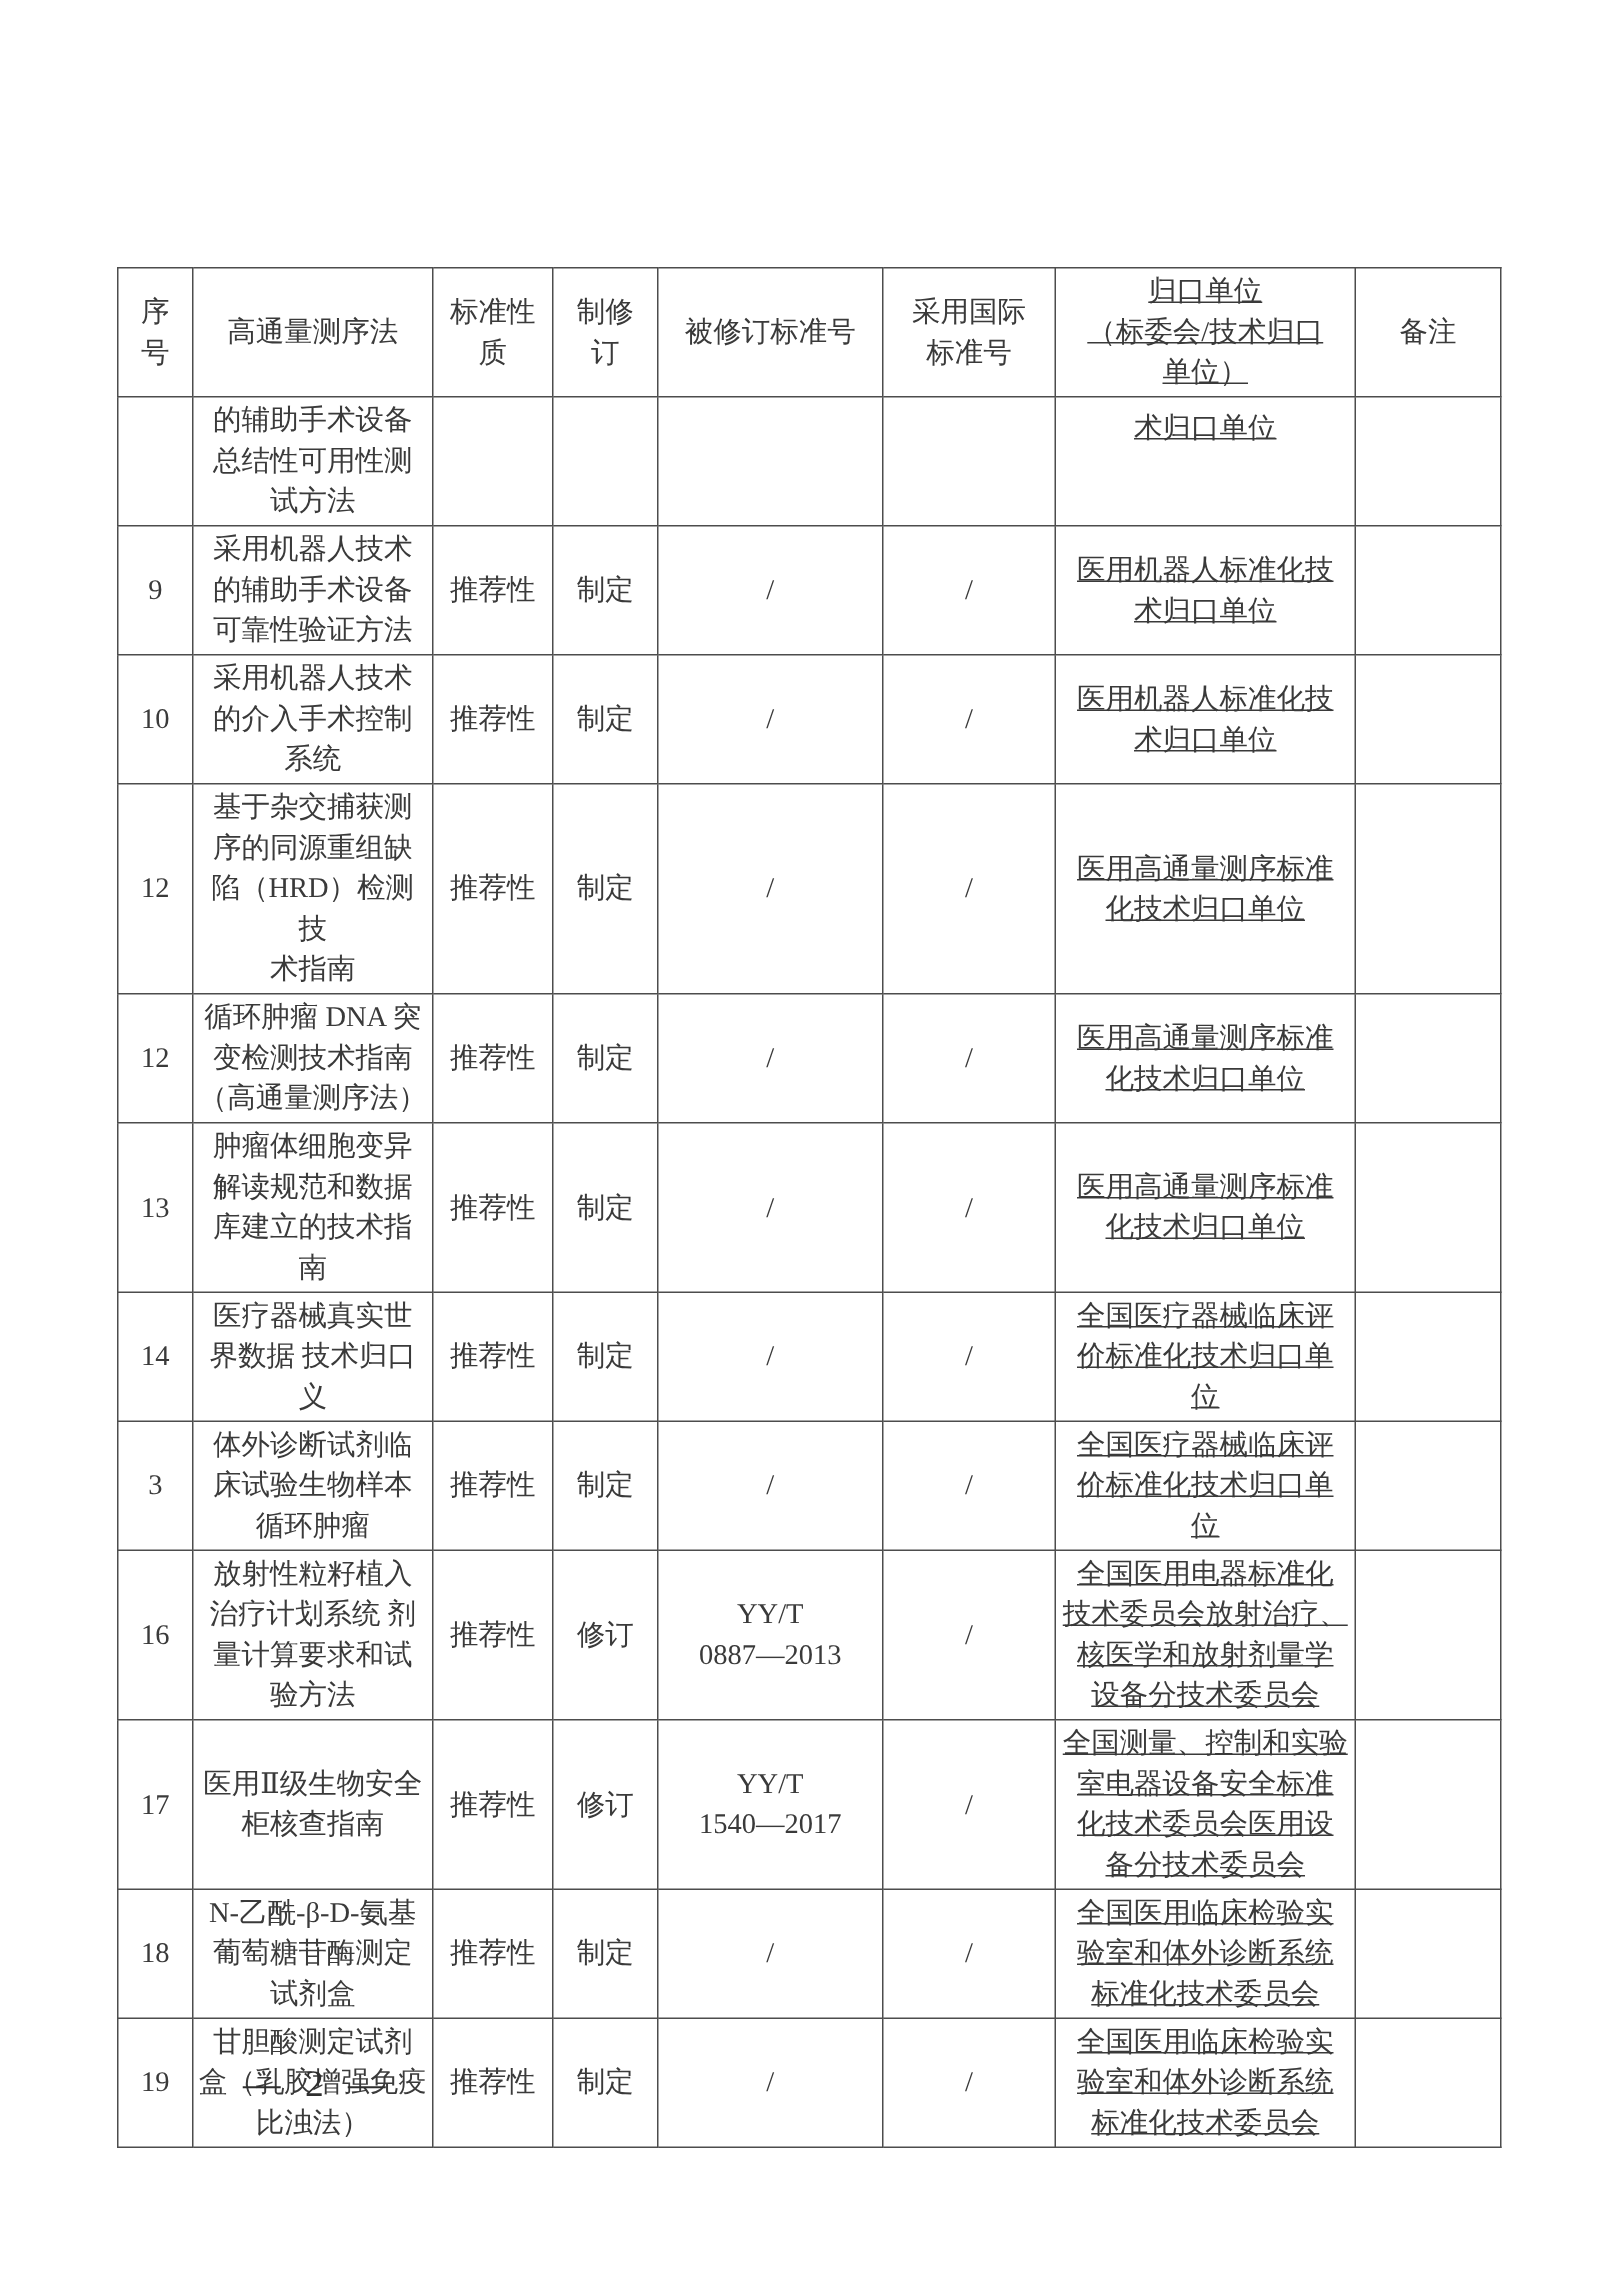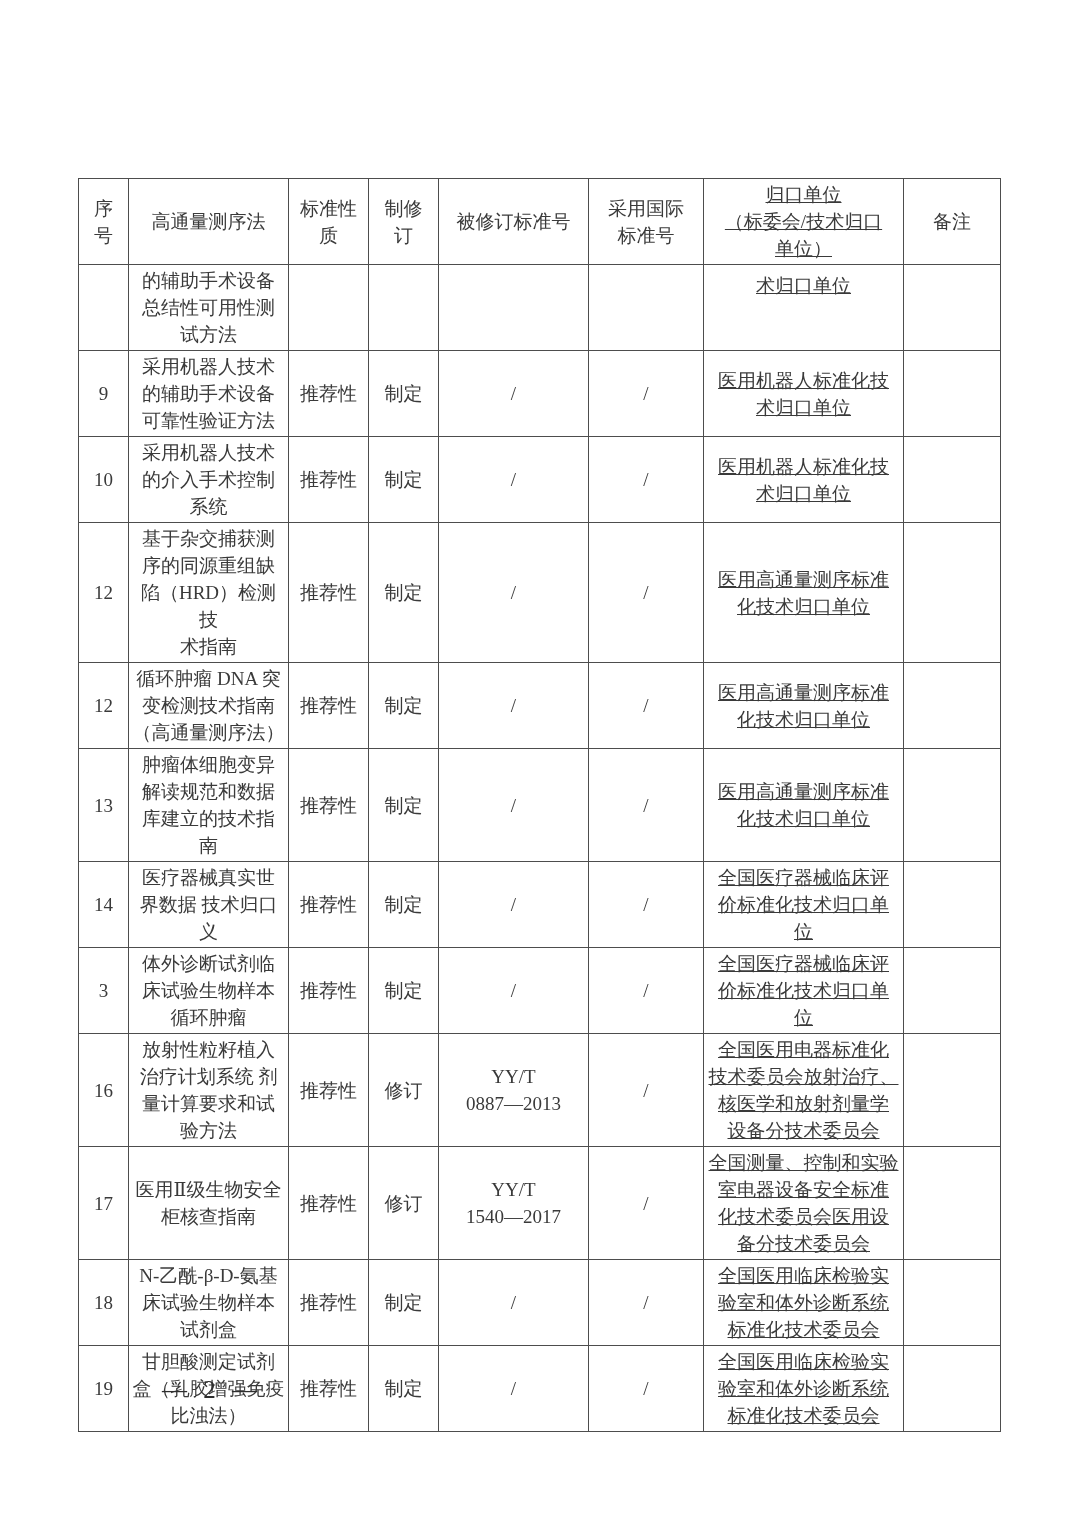--- a/index.html
+++ b/index.html
@@ -231,21 +231,21 @@
           <td class="col-5">/</td>
           <td class="col-6">全国测量、控制和实验
 室电器设备安全标准
 化技术委员会医用设
 备分技术委员会</td>
           <td class="col-7"></td>
         </tr>
         <tr>
           <td class="col-0">18</td>
           <td class="col-1">N-乙酰-β-D-氨基
-床试验生物样本
+葡萄糖苷酶测定
 试剂盒</td>
           <td class="col-2">推荐性</td>
           <td class="col-3">制定</td>
           <td class="col-4">/</td>
           <td class="col-5">/</td>
           <td class="col-6">全国医用临床检验实
 验室和体外诊断系统
 标准化技术委员会</td>
           <td class="col-7"></td>
         </tr>

